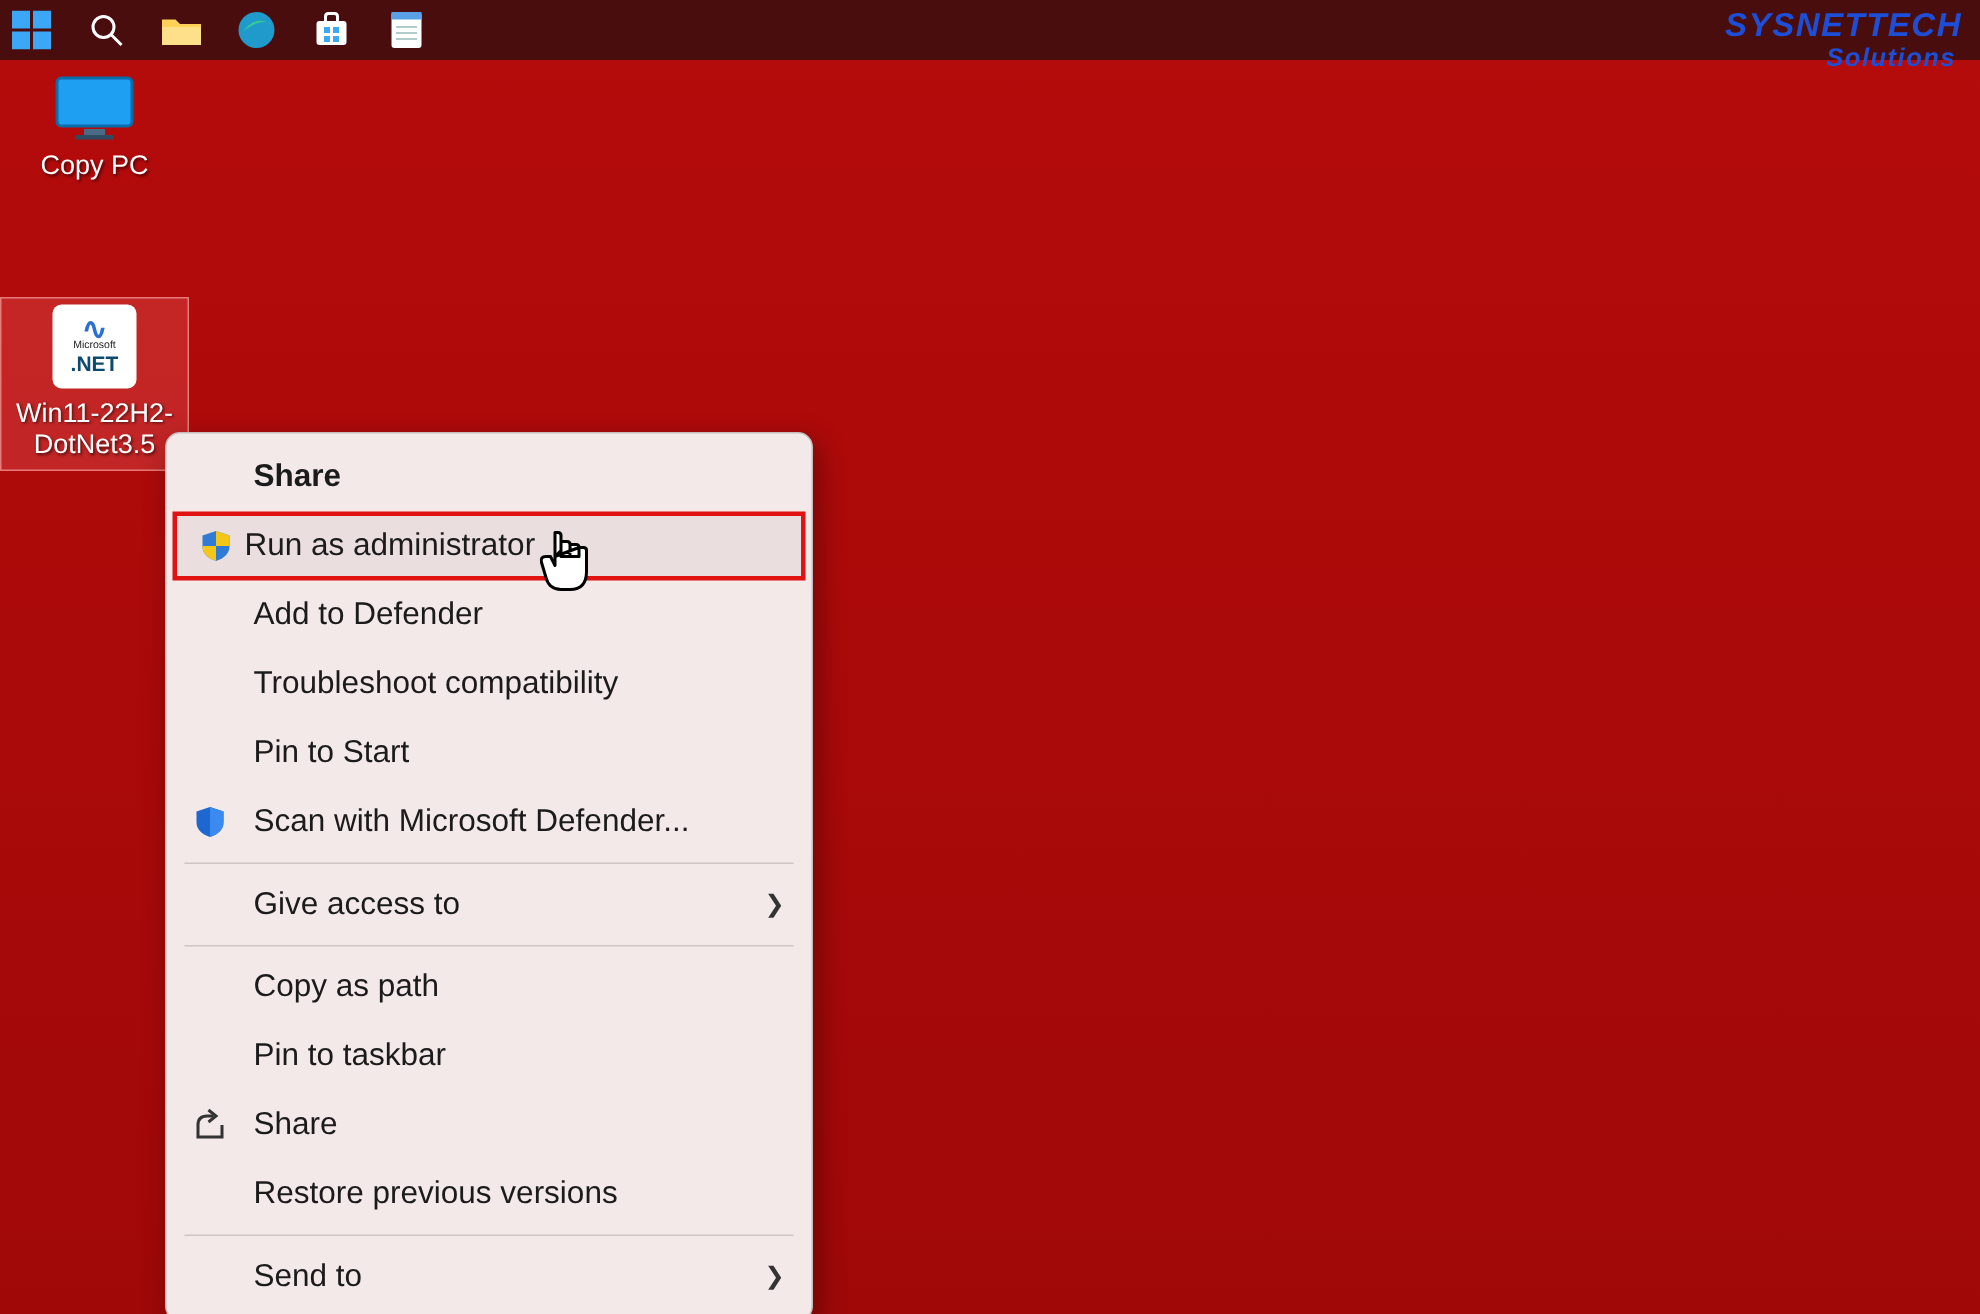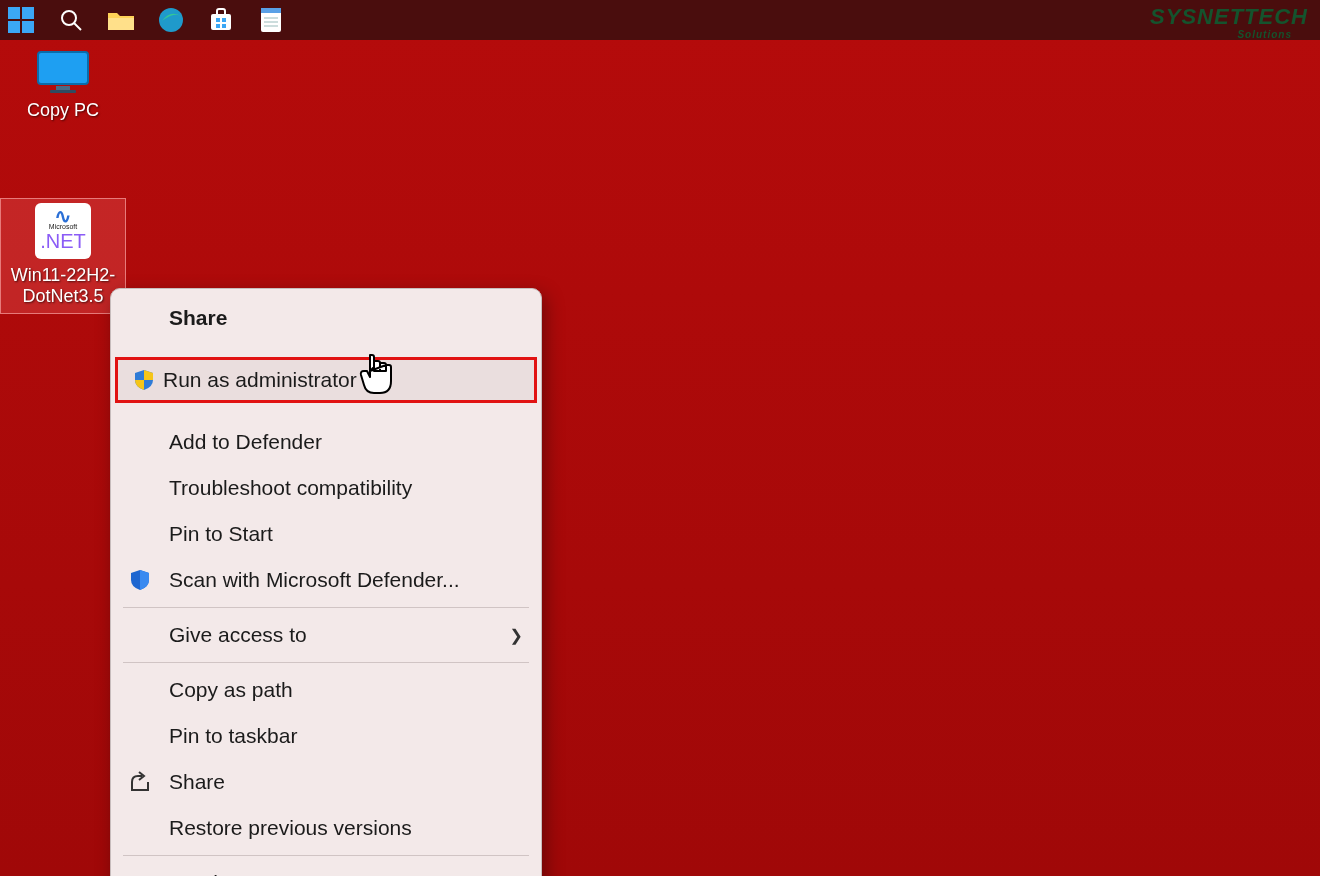--- a/index.html
+++ b/index.html
@@ -22,35 +22,35 @@
     gap: 20px;
   }
   .taskbar-item {
     width: 30px; height: 30px;
     display: flex; align-items: center; justify-content: center;
     cursor: pointer;
   }
   .watermark {
     position: absolute;
     top: 6px; right: 12px;
-    color: #14532d;
+    color: #1d4ed8;
     font-style: italic;
     font-weight: 800;
     font-size: 22px;
     letter-spacing: 1px;
     text-align: right;
     line-height: 1;
   }
   .watermark .sub {
-    font-size: 10px;
+    font-size: 17px;
     font-style: italic;
     font-weight: 600;
     display: block;
     margin-top: 2px;
-    margin-right: 16px;
+    margin-right: 4px;
   }
   
   .desktop-icon {
     position: absolute;
     width: 126px;
     display: flex;
     flex-direction: column;
     align-items: center;
     gap: 6px;
     cursor: pointer;
@@ -64,21 +64,21 @@
   .desktop-icon.selected {
     background: rgba(255,120,120,0.25);
     border: 1px solid rgba(255,180,180,0.6);
   }
   .thispc { top: 50px; left: 0; }
   .netfile { top: 198px; left: 0; padding: 4px 2px 6px; }
   .monitor-svg { width: 54px; height: 44px; }
   .net-icon-box { width: 56px; height: 56px; background: #fff; border-radius: 6px; display:flex; flex-direction:column; align-items:center; justify-content:center; }
   .net-icon-box .wave { font-size: 20px; color:#2a6fd6; font-weight:900; line-height:0.7;}
   .net-icon-box .ms { font-size: 7px; color:#222;}
-  .net-icon-box .net { font-size: 20px; font-weight:400; color:#8b5cf6;}
+  .net-icon-box .net { font-size: 14px; font-weight:700; color:#0c4a6e;}
   
   .context-menu {
     position: absolute;
     top: 288px; left: 110px;
     width: 432px;
     background: #f3e9e9;
     border: 1px solid #c7bcbc;
     border-radius: 10px;
     box-shadow: 4px 6px 18px rgba(0,0,0,0.35);
     padding: 6px 0;
@@ -91,21 +91,21 @@
     font-size: 21px;
     color: #1b1b1b;
     position: relative;
     cursor: pointer;
   }
   .menu-item.bold { font-weight: 700; }
   .menu-item.highlight {
     background: #eadede;
     outline: 3px solid #e11212;
     outline-offset: -3px;
-    margin: 16px 4px;
+    margin: 0 4px;
     padding-left: 48px;
   }
   .menu-item .left-icon {
     position: absolute; left: 16px; width: 26px; height: 26px;
     display:flex; align-items:center; justify-content:center;
   }
   .menu-item .chevron {
     position: absolute; right: 18px; font-size: 16px; color:#333;
   }
   .menu-sep {

